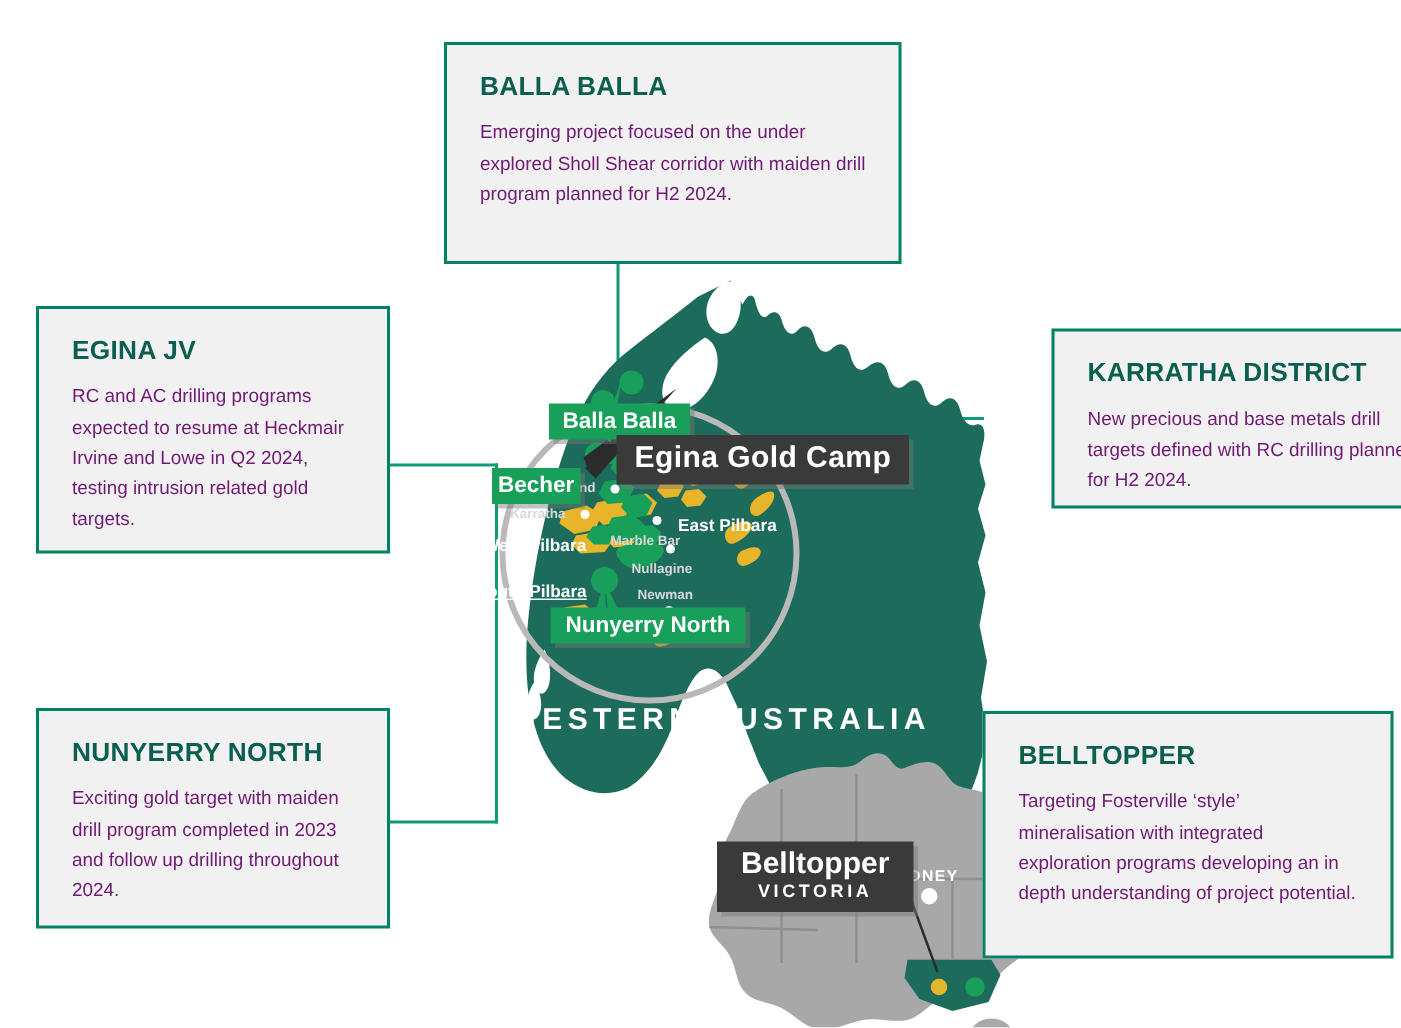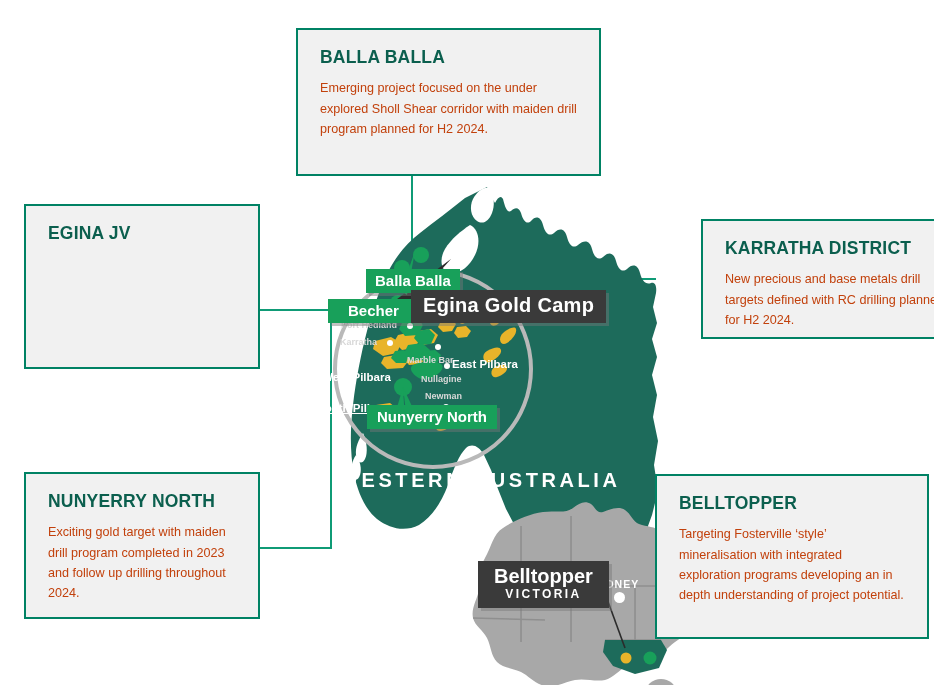--- a/index.html
+++ b/index.html
@@ -30,21 +30,21 @@
     font-size:17.5px;
     font-weight:bold;
     color:#0b5f4e;
     letter-spacing:.2px;
     line-height:1.1;
   }
   .card p{
     margin:0;
     font-size:12.6px;
     line-height:1.62;
-    color:#c2410c;
+    color:#701a75;
   }
 
   .card-balla     {left:296px;top:28px;  width:305px;height:148px;}
   .card-egina     {left:24px; top:204px; width:236px;height:165px;}
   .card-karratha  {left:655px;top:219px; width:274px;height:120px;margin-left:46px;}
   .card-nunyerry  {left:24px; top:472px; width:236px;height:147px;}
   .card-belltop   {left:655px;top:474px; width:274px;height:165px;}
 
   
   #map{position:absolute;left:255px;top:155px;width:430px;height:530px;z-index:3;}
@@ -61,38 +61,38 @@
   }
   .maplabel.green{
     background:#18a05a;
     box-shadow:3px 3px 0 rgba(120,120,120,.45);
   }
   .maplabel.dark{
     background:#3a3a3a;
     box-shadow:3px 3px 0 rgba(120,120,120,.45);
   }
   .lbl-balla    {left:366px;top:269px;padding:3px 9px 4px;font-size:15px;}
-  .lbl-becher   {left:328px;top:299px;padding:3px 20px 4px;font-size:15px;}
+  .lbl-becher   {left:328px;top:312px;padding:3px 4px 4px;font-size:15px;}
   .lbl-egina    {left:411px;top:290px;padding:4px 12px 6px;font-size:20px;letter-spacing:.3px;}
   .lbl-nunyerry {left:367px;top:405px;padding:3px 10px 4px;font-size:15px;}
   .lbl-belltop  {left:478px;top:561px;padding:5px 16px 6px;text-align:center;}
   .lbl-belltop .b1{display:block;font-size:20px;line-height:1.04;}
   .lbl-belltop .b2{display:block;font-size:12px;letter-spacing:2.4px;line-height:1.3;}
 
   
   .mtext{position:absolute;z-index:7;white-space:nowrap;font-family:"Liberation Sans","DejaVu Sans",sans-serif;}
   .mtext.wa{
     left:339px;top:469px;color:#ffffff;font-size:20px;font-weight:bold;letter-spacing:3.6px;
   }
   .mtext.perth{left:358px;top:589px;color:#ffffff;font-size:13px;font-weight:bold;letter-spacing:.6px;}
   .mtext.sydney{left:590px;top:578px;color:#ffffff;font-size:10.5px;font-weight:bold;letter-spacing:1px;}
   .mtext.scale{left:363px;top:639px;color:#ffffff;font-size:11px;font-weight:bold;}
 
   .town{position:absolute;z-index:7;color:#d8d8d8;font-size:9px;font-weight:bold;white-space:nowrap;}
-  .region{position:absolute;z-index:7;color:#ffffff;font-size:11.5px;font-weight:bold;white-space:nowrap;margin-top:13px;}
+  .region{position:absolute;z-index:7;color:#ffffff;font-size:11.5px;font-weight:bold;white-space:nowrap;}
 
   .dot{position:absolute;background:#ffffff;border-radius:50%;z-index:7;}
   .dot.big{width:11px;height:11px;}
   .dot.sm{width:6px;height:6px;}
   .scalebar{position:absolute;background:#ffffff;height:3px;z-index:7;}
 </style>
 </head>
 <body>
 
 <div id="stage">
@@ -291,20 +291,21 @@
   <div class="card card-balla">
     <div class="card-inner">
       <h2>BALLA BALLA</h2>
       <p>Emerging project focused on the under explored Sholl Shear corridor with maiden drill program planned for H2 2024.</p>
     </div>
   </div>
 
   <div class="card card-egina">
     <div class="card-inner">
       <h2>EGINA JV</h2>
+      <p>RC and AC drilling programs expected to resume at Heckmair Irvine and Lowe in Q2 2024, testing intrusion related gold targets.</p>
     </div>
   </div>
 
   <div class="card card-karratha">
     <div class="card-inner">
       <h2>KARRATHA DISTRICT</h2>
       <p>New precious and base metals drill targets defined with RC drilling planned for H2 2024.</p>
     </div>
   </div>
 

